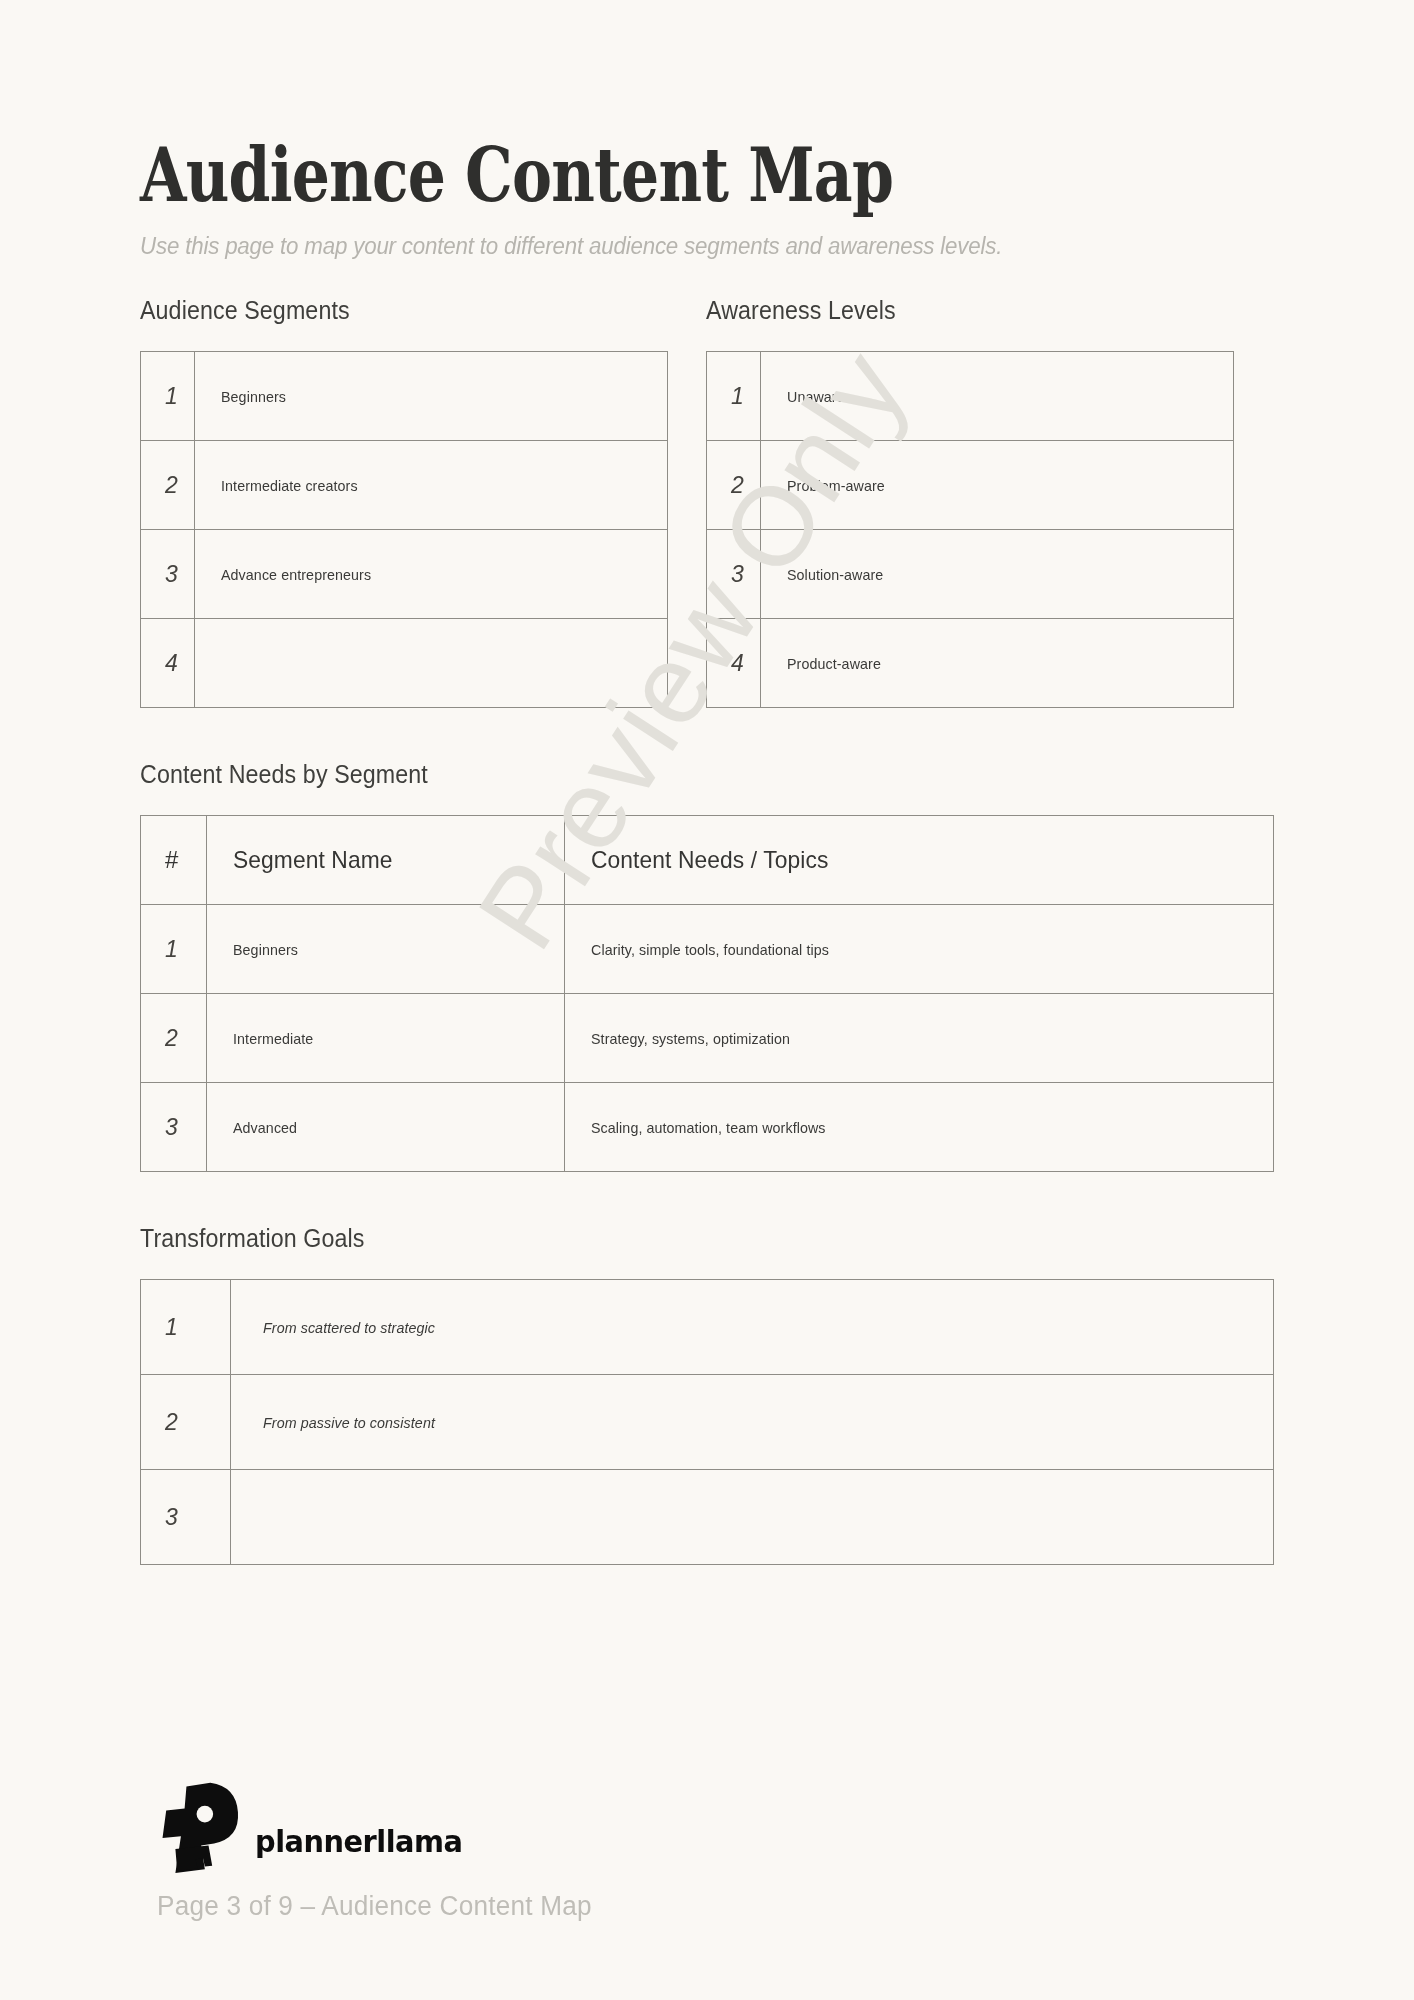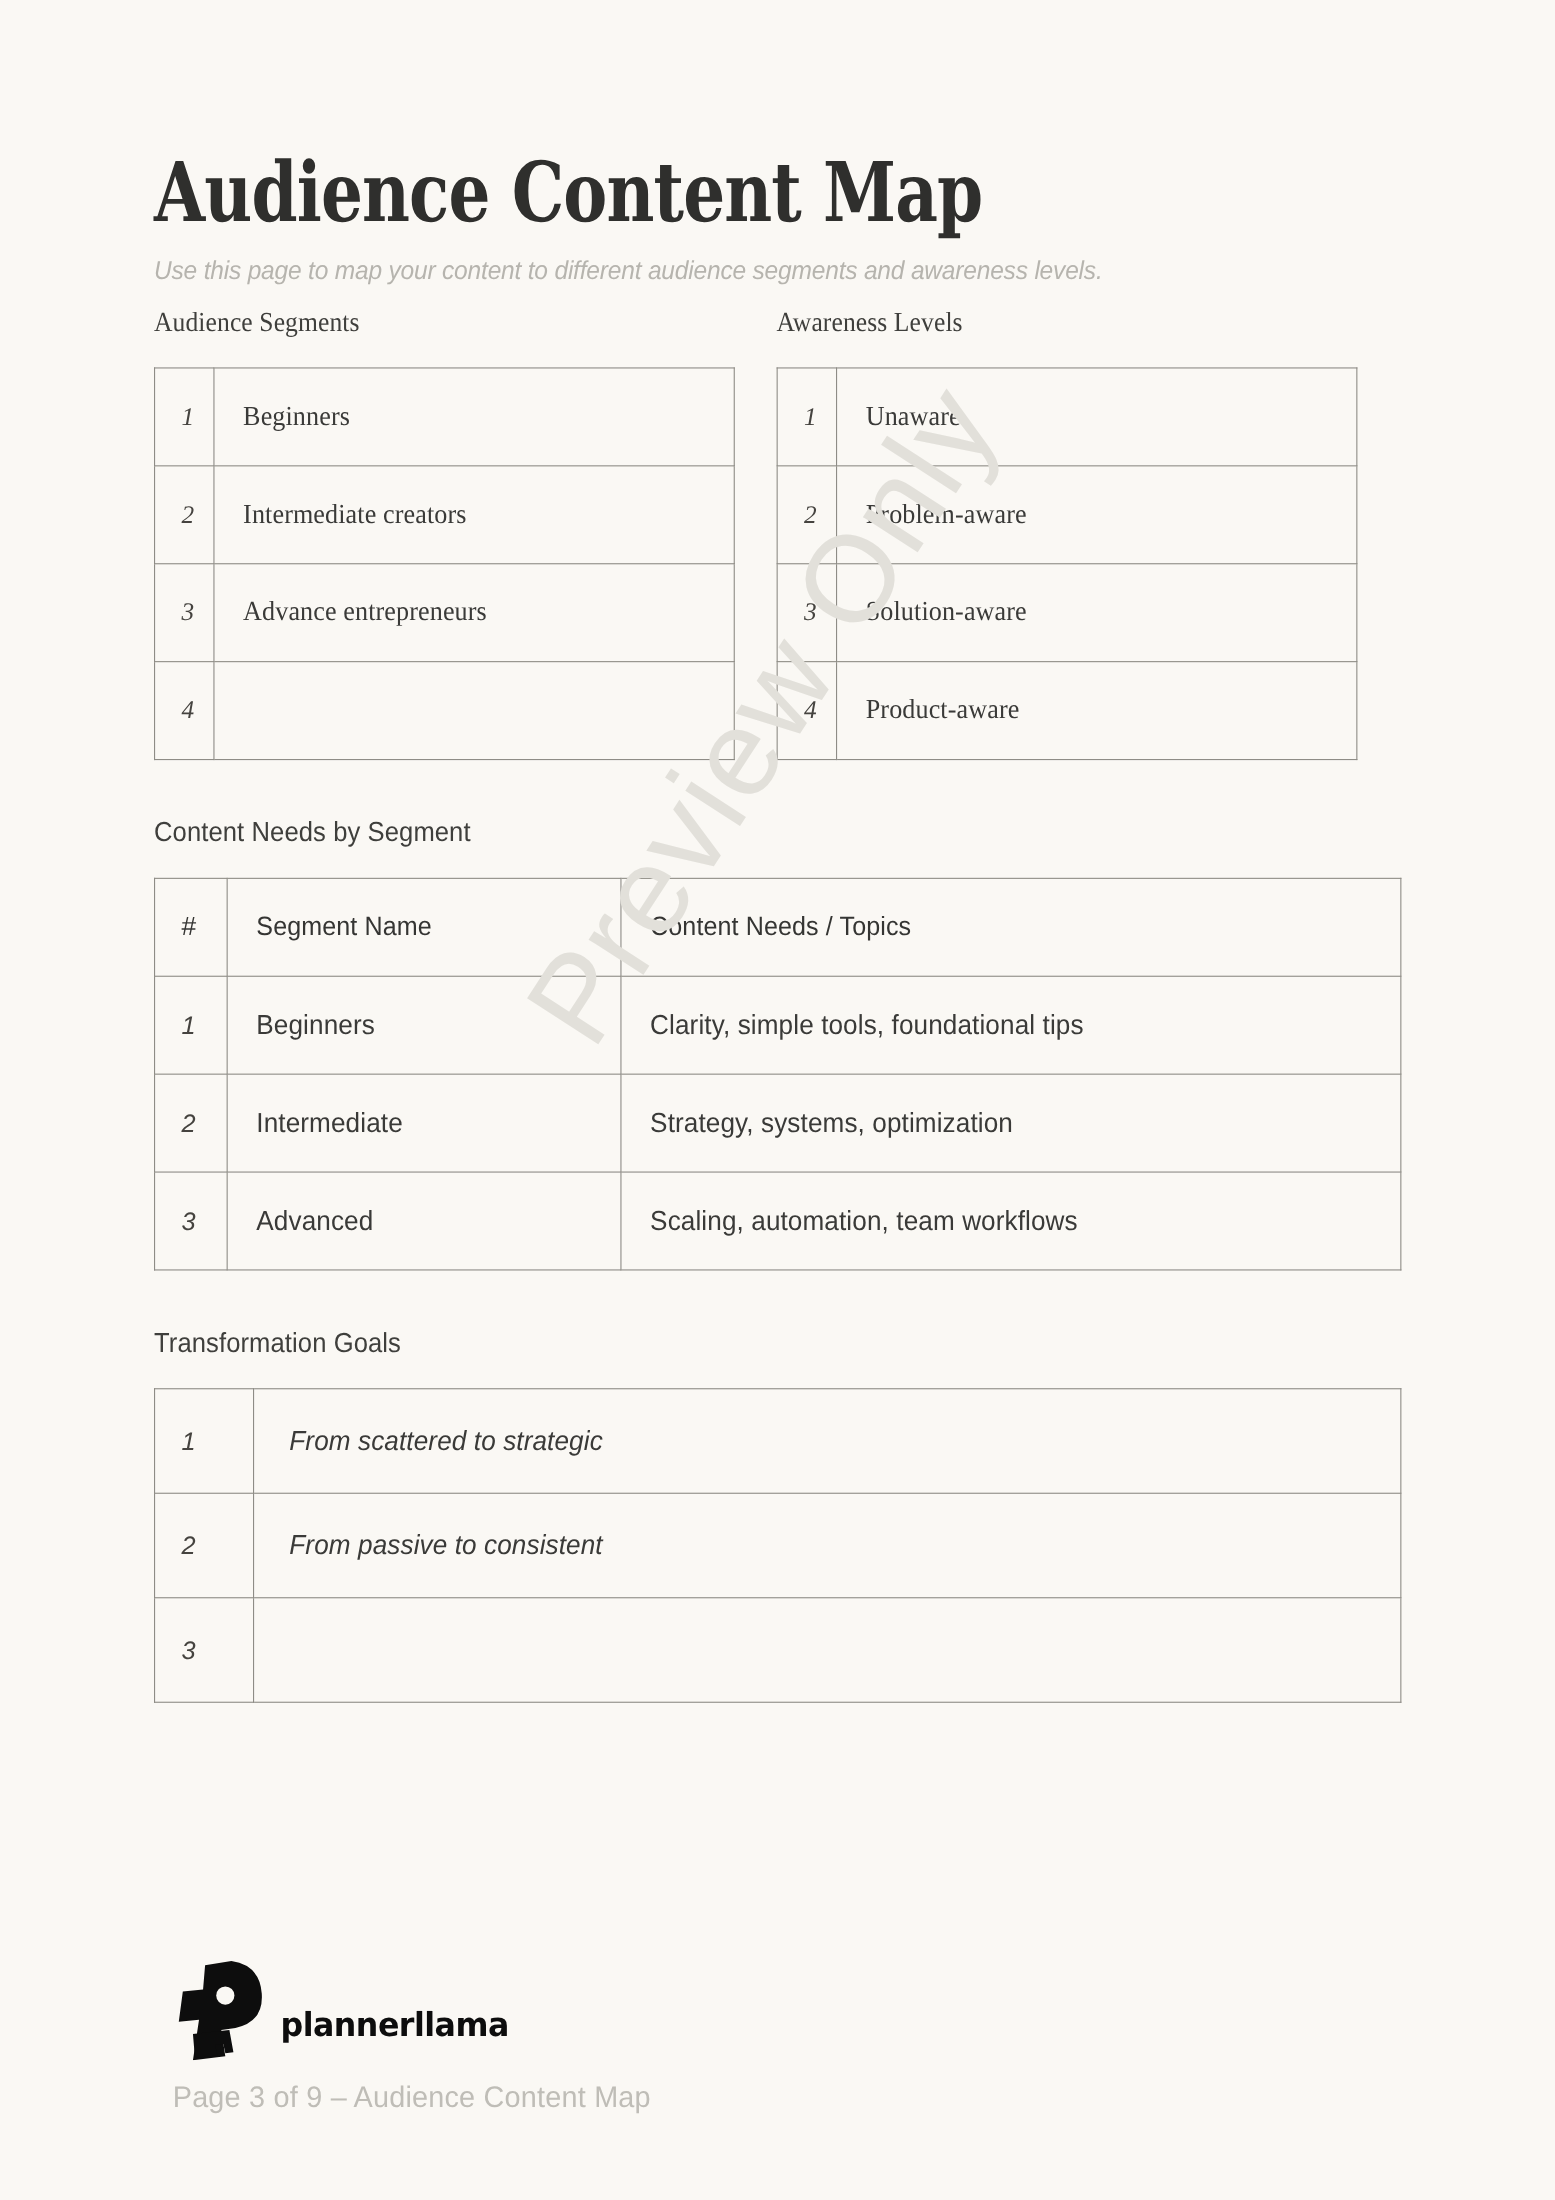--- a/index.html
+++ b/index.html
@@ -78,39 +78,38 @@
     letter-spacing: 0.1px;
     transform: scaleX(0.93);
     transform-origin: left center;
     white-space: nowrap;
   }
 
   
   .two-col {
     display: flex;
     gap: 38px;
-    margin-top: 20px;
-    font-family: Liberation Serif, serif;
+    margin-top: 36px;
   }
   .two-col > .col { width: 528px; }
 
   
   table.sheet {
     border-collapse: collapse;
     width: 100%;
     table-layout: fixed;
     background: transparent;
     margin-top: 26px;
   }
   table.sheet td, table.sheet th {
     border: 1px solid #8e8c86;
     padding: 0 22px;
     height: 88px;
     vertical-align: middle;
-    font-size: 25px;
+    font-size: 15px;
     font-weight: 400;
     color: #3a3a38;
     text-align: left;
     letter-spacing: 0.1px;
     background: transparent;
     position: relative;
     z-index: 2;
   }
   table.sheet td.num {
     font-style: italic;

